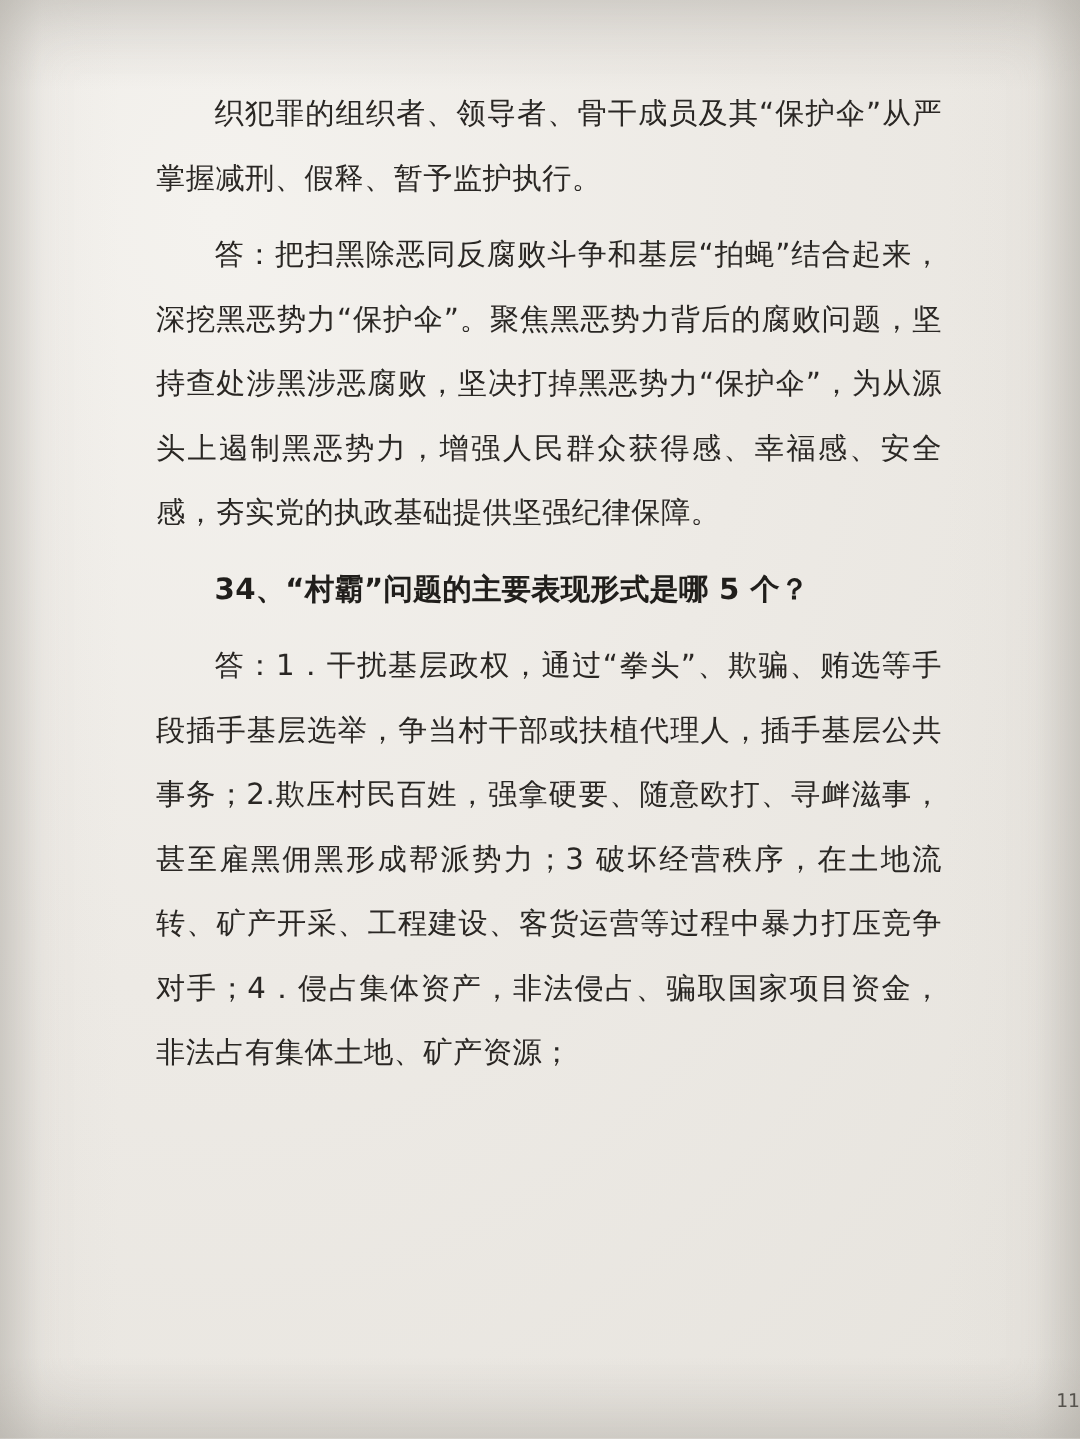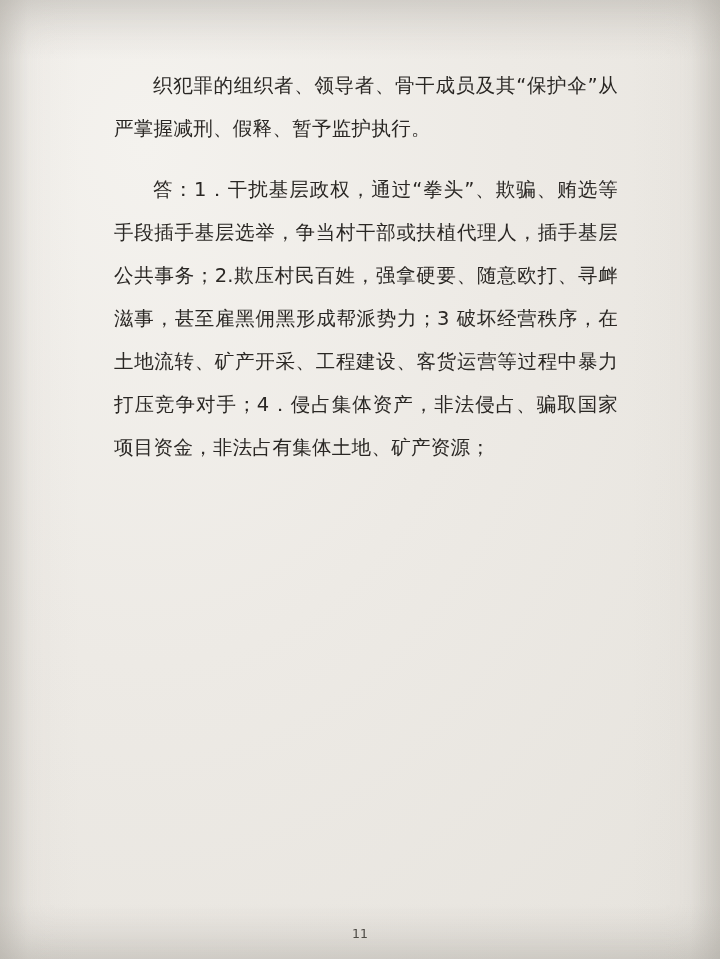--- a/index.html
+++ b/index.html
@@ -35,21 +35,21 @@
   }
   .content {
     position: absolute;
     left: 96px;
     top: 46px;
     width: 540px;
     font-family: "DejaVu Sans", sans-serif;
     color: #25221f;
   }
   p {
-    margin: 18px;
+    margin: 8px;
     font-size: 19.5px;
     line-height: 43px;
     letter-spacing: 0.3px;
     text-align: justify;
     text-justify: inter-ideograph;
     color: #2a2724;
   }
   p.indent {
     text-indent: 39px;
   }
@@ -57,40 +57,42 @@
     font-weight: bold;
     text-indent: 39px;
     color: #201e1b;
     letter-spacing: 0.2px;
   }
   .page-number {
     position: absolute;
     left: 0;
     right: 0;
     top: 926px;
-    text-align: center;
+    text-align: right;
     font-size: 12.5px;
     color: #4a4742;
     font-family: "DejaVu Sans", sans-serif;
   }
   .blur-edge {
     position: absolute;
     left: 0; top: 0;
     width: 100%; height: 100%;
     box-shadow: inset 0 0 45px rgba(150,145,138,0.35);
     pointer-events: none;
   }
 </style>
 </head>
 <body>
 
 <div class="page">
 
   <div class="content">
     <p class="indent">织犯罪的组织者、领导者、骨干成员及其“保护伞”从严掌握减刑、假释、暂予监护执行。</p>
+    <p class="indent">答：把扫黑除恶同反腐败斗争和基层“拍蝇”结合起来，深挖黑恶势力“保护伞”。聚焦黑恶势力背后的腐败问题，坚持查处涉黑涉恶腐败，坚决打掉黑恶势力“保护伞”，为从源头上遏制黑恶势力，增强人民群众获得感、幸福感、安全感，夯实党的执政基础提供坚强纪律保障。</p>
+    <p class="q">34、“村霸”问题的主要表现形式是哪 5 个？</p>
     <p class="indent">答：1．干扰基层政权，通过“拳头”、欺骗、贿选等手段插手基层选举，争当村干部或扶植代理人，插手基层公共事务；2.欺压村民百姓，强拿硬要、随意欧打、寻衅滋事，甚至雇黑佣黑形成帮派势力；3 破坏经营秩序，在土地流转、矿产开采、工程建设、客货运营等过程中暴力打压竞争对手；4．侵占集体资产，非法侵占、骗取国家项目资金，非法占有集体土地、矿产资源；</p>
 
   </div>
 
   <div class="page-number">11</div>
 
   <div class="blur-edge"></div>
 </div>
 
 </body></html>

